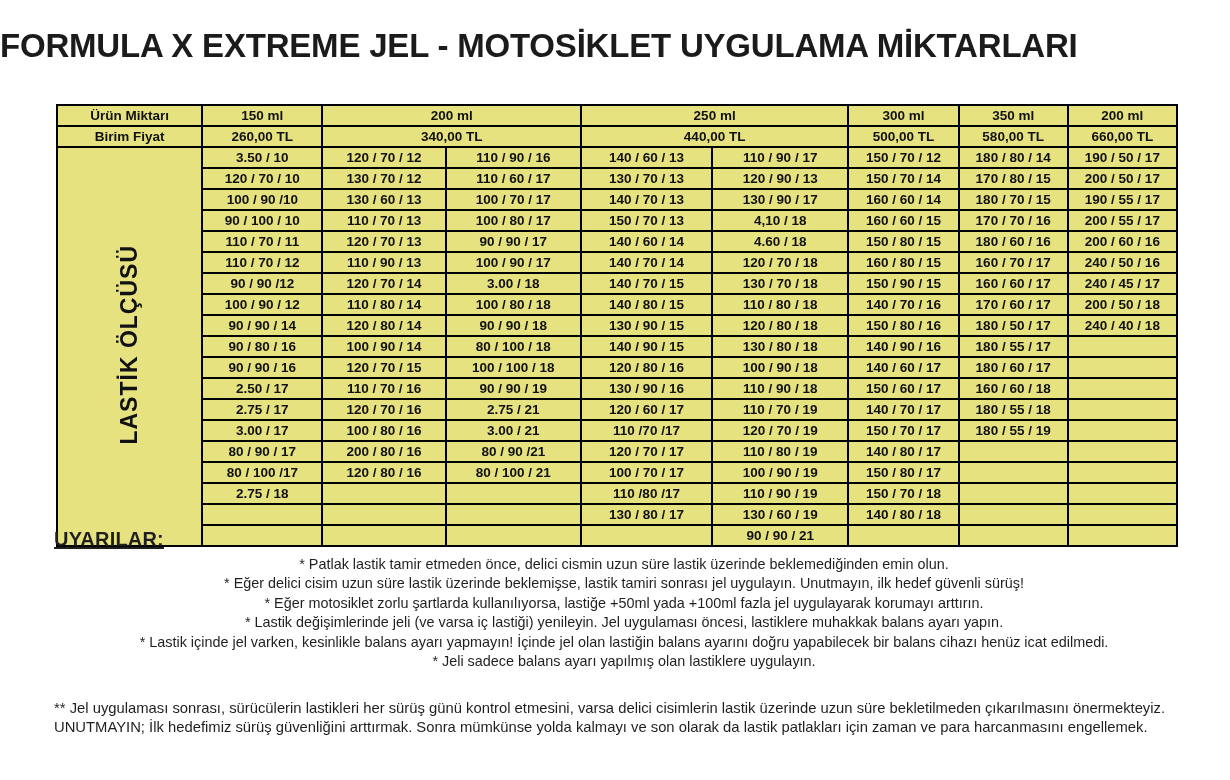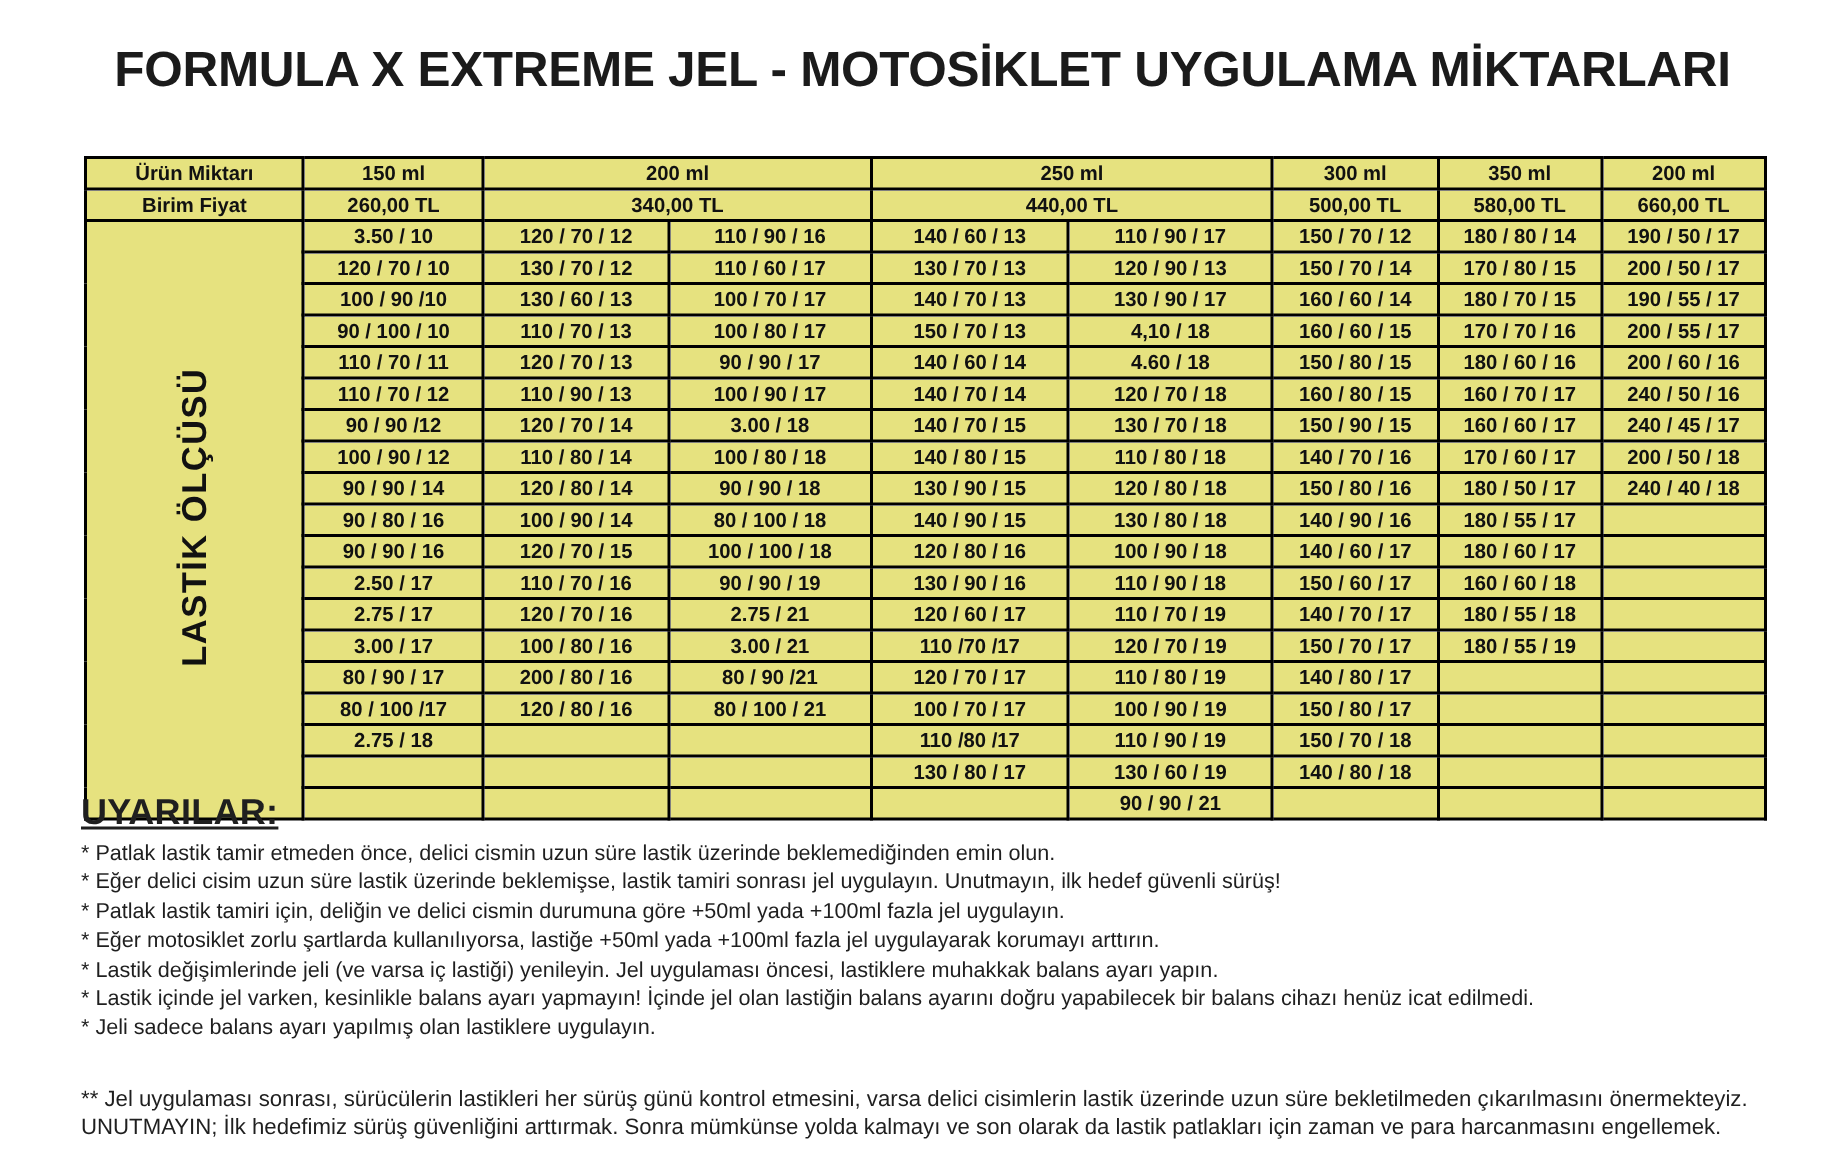--- a/index.html
+++ b/index.html
@@ -13,21 +13,21 @@
   #root {
     position: relative;
     width: 1230px; height: 780px;
     background: #ffffff;
   }
 
   
   .title {
     position: absolute;
     left: 0; top: 27px;
-    width: 1230px;
+    width: 1076px;
     text-align: center;
     font-size: 33px;
     font-weight: 700;
     letter-spacing: -0.2px;
     color: #1b1b1b;
     white-space: nowrap;
     font-family: "Liberation Sans", sans-serif;
   }
 
   
@@ -84,33 +84,34 @@
   }
 
   
   .warnings {
     position: absolute;
     left: 54px; top: 528px;
     width: 1140px;
     color: #1f1f1f;
   }
   .warn-title {
-    font-size: 24px;
+    font-size: 20px;
     font-weight: 700;
     text-decoration: underline;
     letter-spacing: 0.2px;
     margin-bottom: 4px;
     display: block;
   }
   .warn-line {
     font-size: 14.4px;
     line-height: 19.4px;
     font-weight: 400;
     white-space: nowrap;
     display: block;
+    text-align: center;
   }
   .warn-note {
     font-size: 14.8px;
     line-height: 19px;
     font-weight: 400;
     white-space: nowrap;
     display: block;
     margin-top: 28px;
   }
   .warn-foot {
@@ -353,21 +354,20 @@
           </tr>
         </tbody>
     </table>
   </div>
 
   <div class="warnings">
     <span class="warn-title">UYARILAR:</span>
     <div id="warn-list">
         <span class="warn-line">* Patlak lastik tamir etmeden önce, delici cismin uzun süre lastik üzerinde beklemediğinden emin olun.</span>
         <span class="warn-line">* Eğer delici cisim uzun süre lastik üzerinde beklemişse, lastik tamiri sonrası jel uygulayın. Unutmayın, ilk hedef güvenli sürüş!</span>
-        <span class="warn-line">* Patlak lastik tamiri için, deliğin ve delici cismin durumuna göre +50ml yada +100ml fazla jel uygulayın.</span>
         <span class="warn-line">* Eğer motosiklet zorlu şartlarda kullanılıyorsa, lastiğe +50ml yada +100ml fazla jel uygulayarak korumayı arttırın.</span>
         <span class="warn-line">* Lastik değişimlerinde jeli (ve varsa iç lastiği) yenileyin. Jel uygulaması öncesi, lastiklere muhakkak balans ayarı yapın.</span>
         <span class="warn-line">* Lastik içinde jel varken, kesinlikle balans ayarı yapmayın! İçinde jel olan lastiğin balans ayarını doğru yapabilecek bir balans cihazı henüz icat edilmedi.</span>
         <span class="warn-line">* Jeli sadece balans ayarı yapılmış olan lastiklere uygulayın.</span>
       </div>
     <span class="warn-note">** Jel uygulaması sonrası, sürücülerin lastikleri her sürüş günü kontrol etmesini, varsa delici cisimlerin lastik üzerinde uzun süre bekletilmeden çıkarılmasını önermekteyiz.</span>
     <span class="warn-foot">UNUTMAYIN; İlk hedefimiz sürüş güvenliğini arttırmak. Sonra mümkünse yolda kalmayı ve son olarak da lastik patlakları için zaman ve para harcanmasını engellemek.</span>
   </div>
 
 </div>

